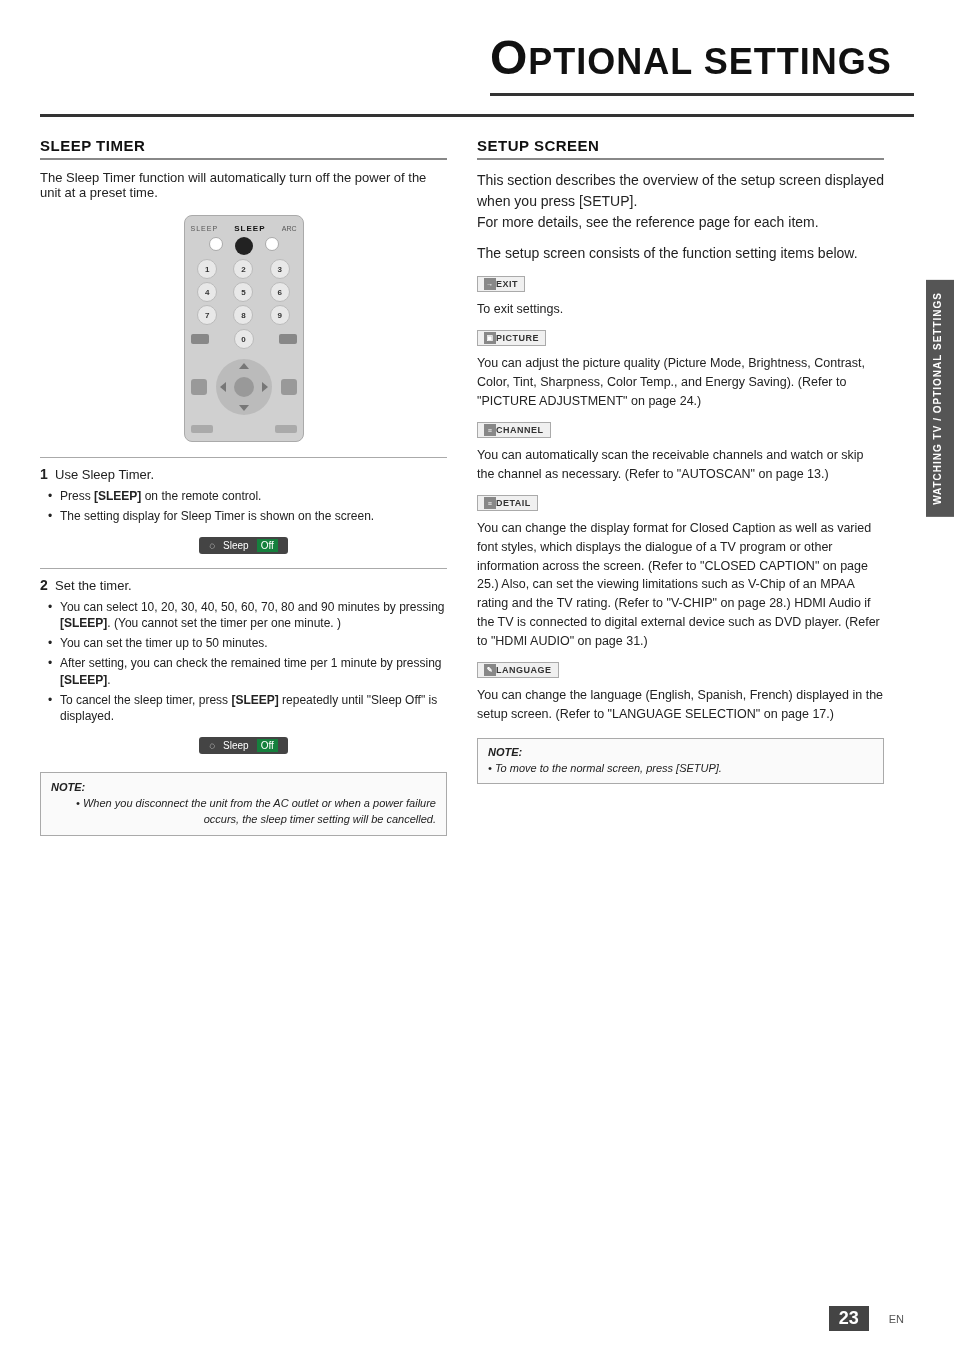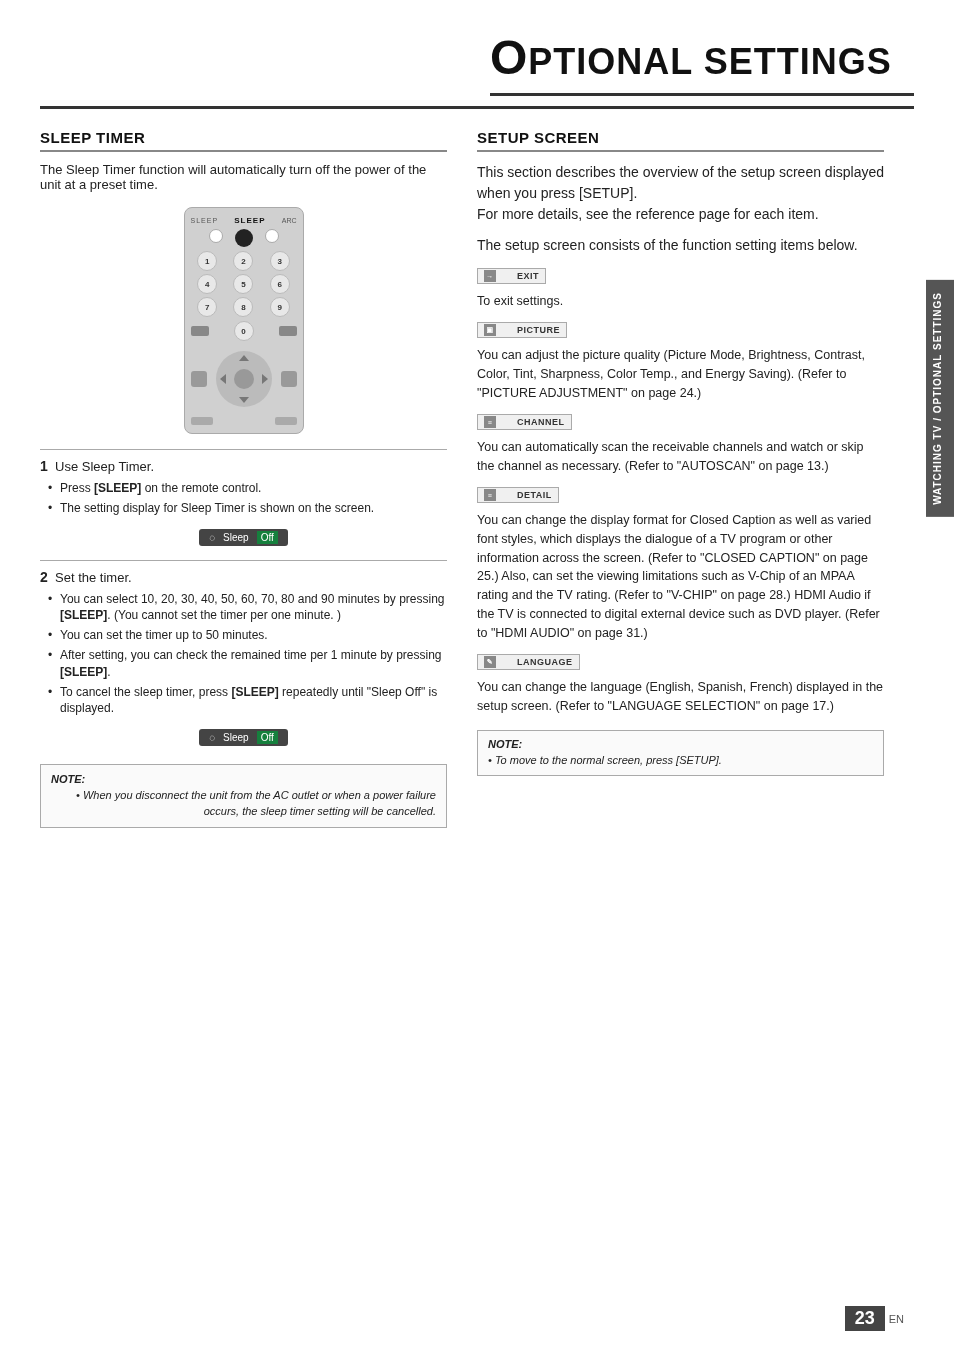--- a/index.html
+++ b/index.html
@@ -37,21 +37,21 @@
       padding: 30px 40px 10px 490px;
     }
 
     .chapter-title {
       font-size: 36px;
       font-weight: bold;
       color: #111;
       letter-spacing: 1px;
       border-bottom: 3px solid #333;
       padding-bottom: 8px;
-      margin-bottom: 0;
+      margin-bottom: 8px;
     }
 
     .chapter-title .big-o {
       font-size: 48px;
       font-weight: bold;
     }
 
     
     .top-rule {
       border: none;
@@ -323,21 +323,21 @@
       margin-top: 4px;
     }
 
     .menu-badge {
       display: inline-flex;
       align-items: center;
       border: 1px solid #aaa;
       padding: 1px 6px;
       font-size: 9px;
       font-weight: bold;
-      gap: 21px;
+      gap: 0;
       background: #f0f0f0;
       color: #333;
       letter-spacing: 0.5px;
       margin-bottom: 4px;
     }
 
     .badge-icon {
       width: 12px;
       height: 12px;
       background: #888;
@@ -369,21 +369,21 @@
       font-style: italic;
     }
 
     
     .page-number-area {
       position: absolute;
       bottom: 20px;
       right: 50px;
       display: flex;
       align-items: center;
-      gap: 4px;
+      gap: 20px;
     }
 
     .page-num-box {
       background: #444;
       color: #fff;
       font-size: 18px;
       font-weight: bold;
       padding: 2px 10px;
       display: inline-block;
     }

